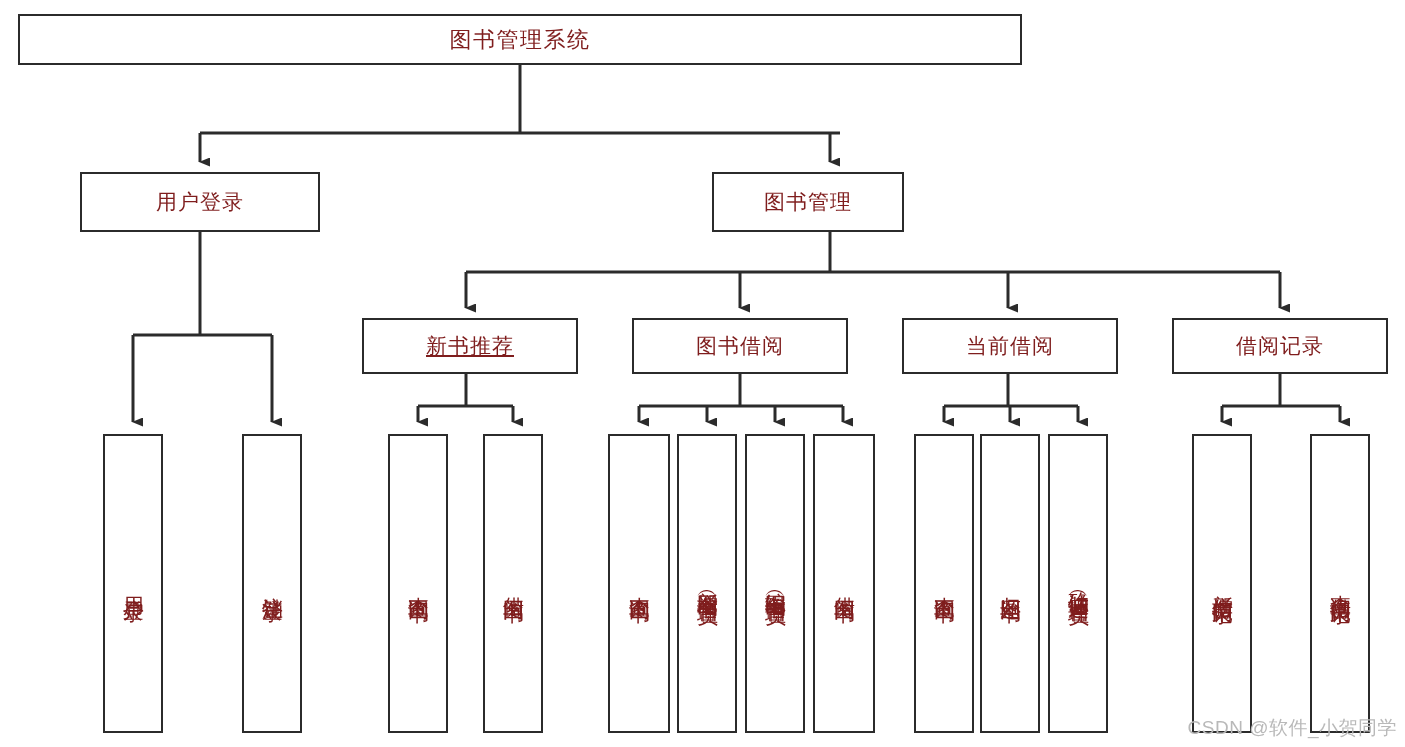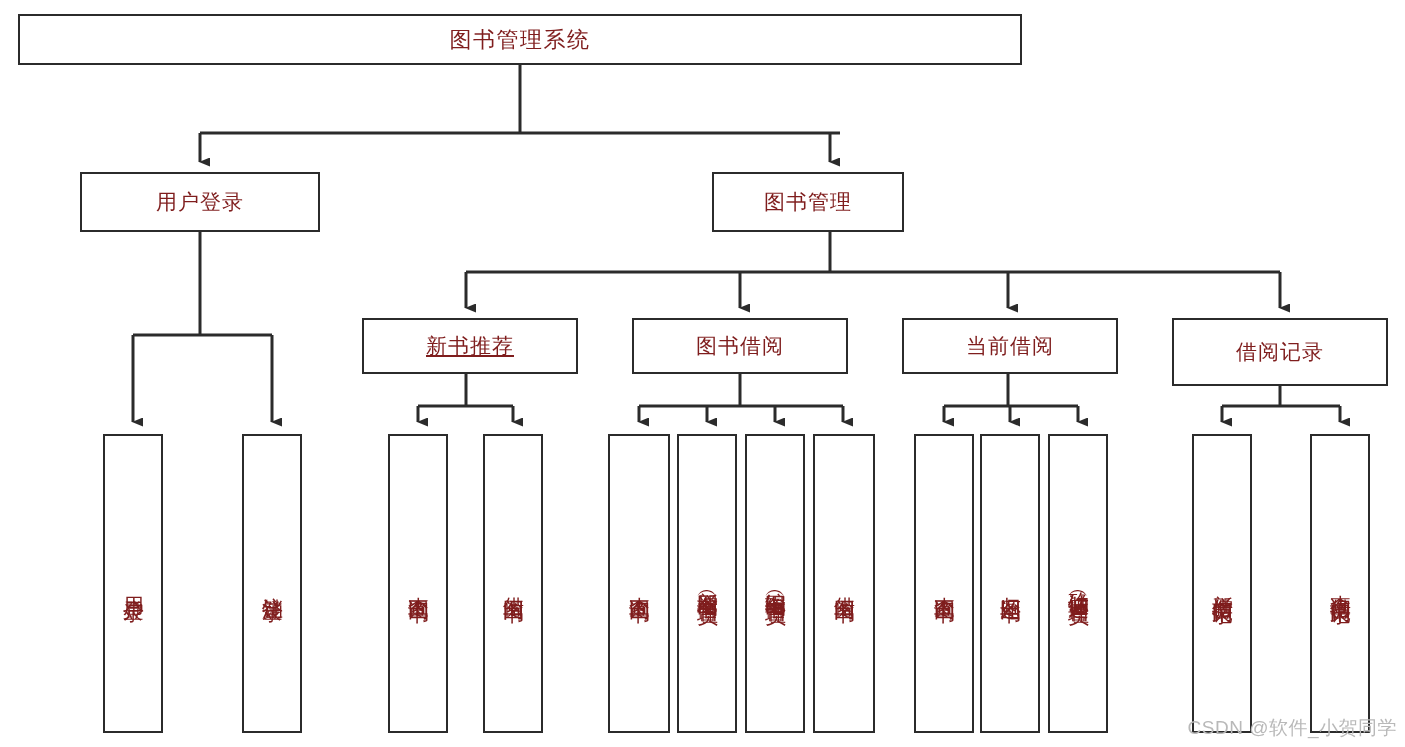--- a/index.html
+++ b/index.html
@@ -136,21 +136,21 @@
 
   <div class="node h" style="left:362px; top:318px; width:216px; height:56px;text-decoration:underline;">
     <span>新书推荐</span>
   </div>
   <div class="node h" style="left:632px; top:318px; width:216px; height:56px;">
     <span>图书借阅</span>
   </div>
   <div class="node h" style="left:902px; top:318px; width:216px; height:56px;">
     <span>当前借阅</span>
   </div>
-  <div class="node h" style="left:1172px; top:318px; width:216px; height:68px;">
+  <div class="node h" style="left:1172px; top:318px; width:216px; height:56px;">
     <span>借阅记录</span>
   </div>
 
   <div class="node leaf" style="left:103px; top:434px; width:60px; height:299px;">
     <span>用户登录</span>
   </div>
   <div class="node leaf" style="left:242px; top:434px; width:60px; height:299px;">
     <span>注销登录</span>
   </div>
 

